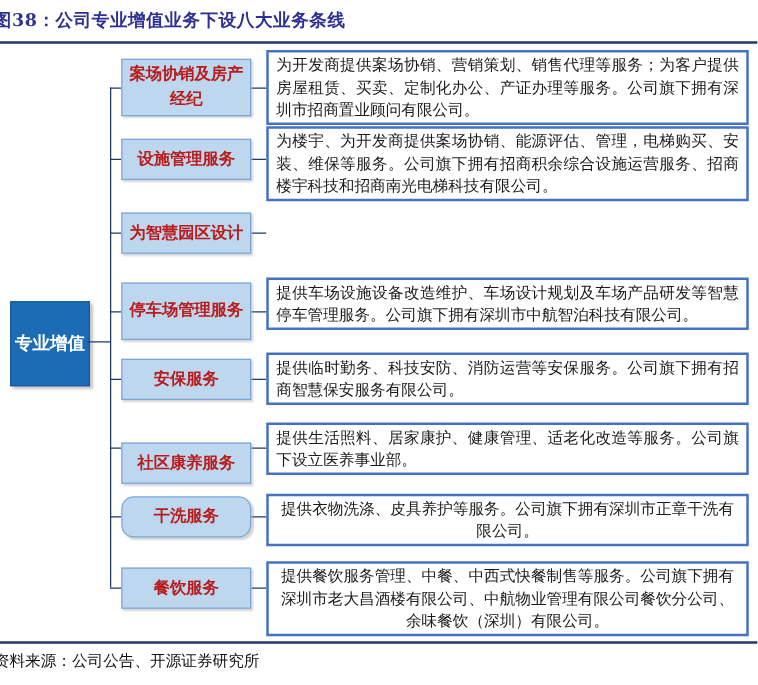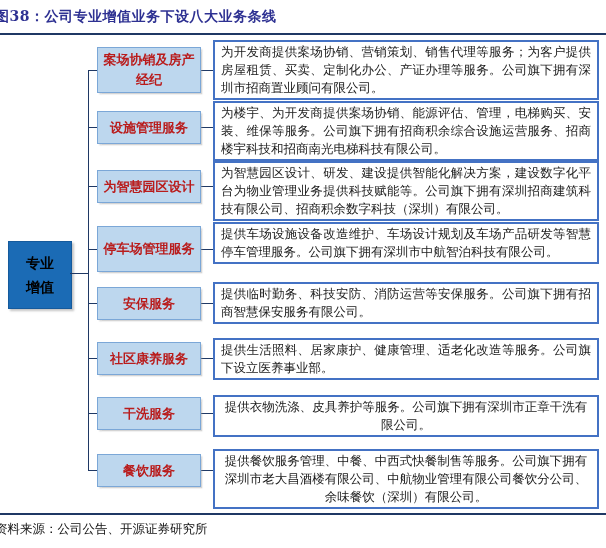--- a/index.html
+++ b/index.html
@@ -16,22 +16,22 @@
   .title-rule{
     position:absolute;top:33px;left:0;width:606px;height:2px;background:#1F3864;
   }
   .diagram{position:absolute;top:0;left:0;width:606px;height:515px;}
 
   
   .root-box{
     position:absolute;left:8px;top:241px;width:62px;height:66px;
     background:#1B6BB5;border:1px solid #155A9C;
     box-shadow:2px 2px 2px rgba(150,150,150,0.55);
-    display:flex;flex-direction:column;align-items:center;justify-content:center;
-    color:#000000;font-size:14px;font-weight:bold;line-height:24px;
+    display:flex;flex-direction:row;align-items:center;justify-content:center;
+    color:#ffffff;font-size:14px;font-weight:bold;line-height:24px;
   }
 
   
   .line{position:absolute;background:#1F3864;}
   .trunk{left:88px;top:70px;width:1px;height:400px;}
   .root-link{left:70px;top:273px;width:18px;height:1px;}
   .branch{left:88px;width:9px;height:1px;}
   .to-desc{left:201px;width:12px;height:1px;}
   .b1{top:70px;}  .b2{top:127px;} .b3{top:186px;} .b4{top:249px;}
   .b5{top:303px;} .b6{top:358px;} .b7{top:413px;} .b8{top:470px;}
@@ -40,22 +40,22 @@
   .label-box{
     position:absolute;left:97px;width:104px;
     background:#BDD7EE;border:1px solid #7BA7D7;
     box-shadow:1.5px 1.5px 1.5px rgba(160,160,160,0.45);
     display:flex;align-items:center;justify-content:center;text-align:center;
     color:#b91c1c;font-size:13px;font-weight:bold;line-height:20px;
     padding:0 4px;box-sizing:border-box;
   }
   .l1{top:47px;height:46px;}  .l2{top:111px;height:33px;}
   .l3{top:170px;height:33px;} .l4{top:226px;height:46px;}
-  .l5{top:287px;height:33px;} .l6{top:342px;height:33px;}
-  .l7{top:397px;height:33px;} .l8{top:454px;height:33px;}
+  .l5{top:287px;height:33px;} .l6{top:354px;height:33px;}
+  .l7{top:397px;height:33px;border-radius:10px;} .l8{top:454px;height:33px;}
 
   
   .desc-box{
     position:absolute;left:213px;width:386px;
     background:#ffffff;border:2px solid #4472C4;
     box-sizing:border-box;
     color:#1a1a1a;font-size:12.5px;line-height:18px;
     padding:1px 6px;text-align:justify;
   }
   .desc-box.center{text-align:center;}
@@ -105,21 +105,20 @@
   <div class="label-box l2">设施管理服务</div>
   <div class="label-box l3">为智慧园区设计</div>
   <div class="label-box l4">停车场管理服务</div>
   <div class="label-box l5">安保服务</div>
   <div class="label-box l6">社区康养服务</div>
   <div class="label-box l7">干洗服务</div>
   <div class="label-box l8">餐饮服务</div>
 
   <div class="desc-box d1">为开发商提供案场协销、营销策划、销售代理等服务；为客户提供房屋租赁、买卖、定制化办公、产证办理等服务。公司旗下拥有深圳市招商置业顾问有限公司。</div>
   <div class="desc-box d2">为楼宇、为开发商提供案场协销、能源评估、管理，电梯购买、安装、维保等服务。公司旗下拥有招商积余综合设施运营服务、招商楼宇科技和招商南光电梯科技有限公司。</div>
-  <div class="desc-box d3">为智慧园区设计、研发、建设提供智能化解决方案，建设数字化平台为物业管理业务提供科技赋能等。公司旗下拥有深圳招商建筑科技有限公司、招商积余数字科技（深圳）有限公司。</div>
   <div class="desc-box d4">提供车场设施设备改造维护、车场设计规划及车场产品研发等智慧停车管理服务。公司旗下拥有深圳市中航智泊科技有限公司。</div>
   <div class="desc-box d5">提供临时勤务、科技安防、消防运营等安保服务。公司旗下拥有招商智慧保安服务有限公司。</div>
   <div class="desc-box d6">提供生活照料、居家康护、健康管理、适老化改造等服务。公司旗下设立医养事业部。</div>
   <div class="desc-box d7 center">提供衣物洗涤、皮具养护等服务。公司旗下拥有深圳市正章干洗有限公司。</div>
   <div class="desc-box d8 center">提供餐饮服务管理、中餐、中西式快餐制售等服务。公司旗下拥有深圳市老大昌酒楼有限公司、中航物业管理有限公司餐饮分公司、余味餐饮（深圳）有限公司。</div>
 
 </div>
 
 <div class="bottom-rule"></div>
 <div class="source-line">资料来源：公司公告、开源证券研究所</div>

